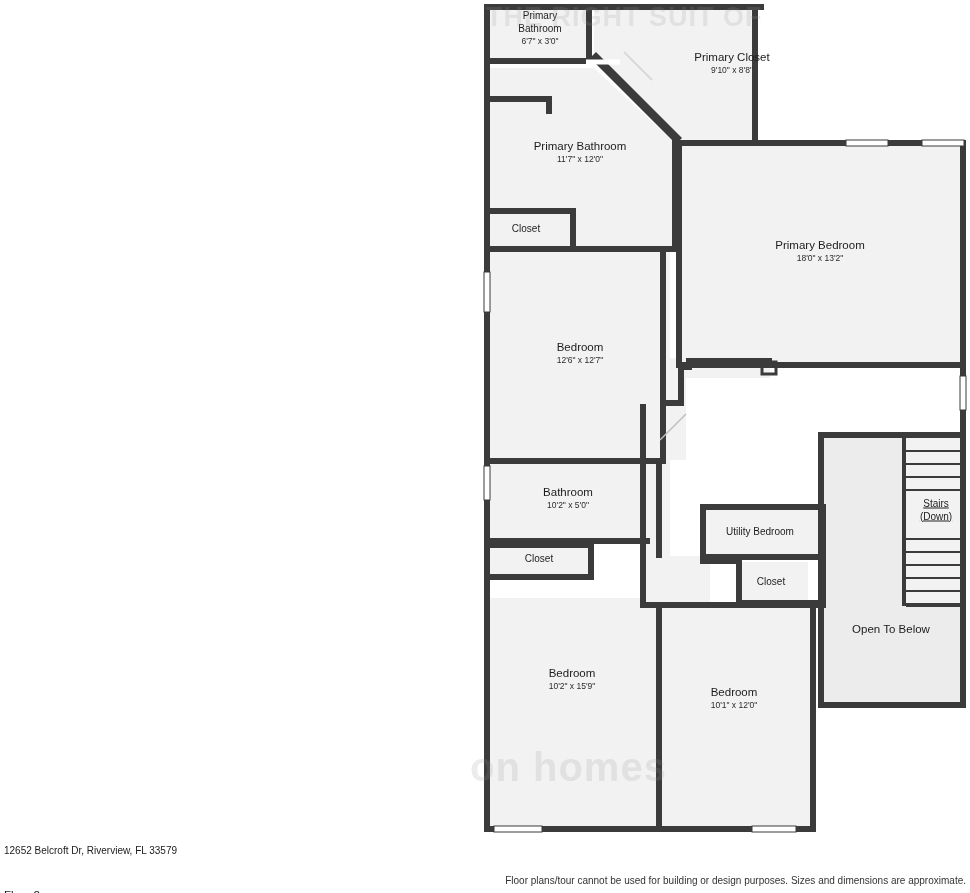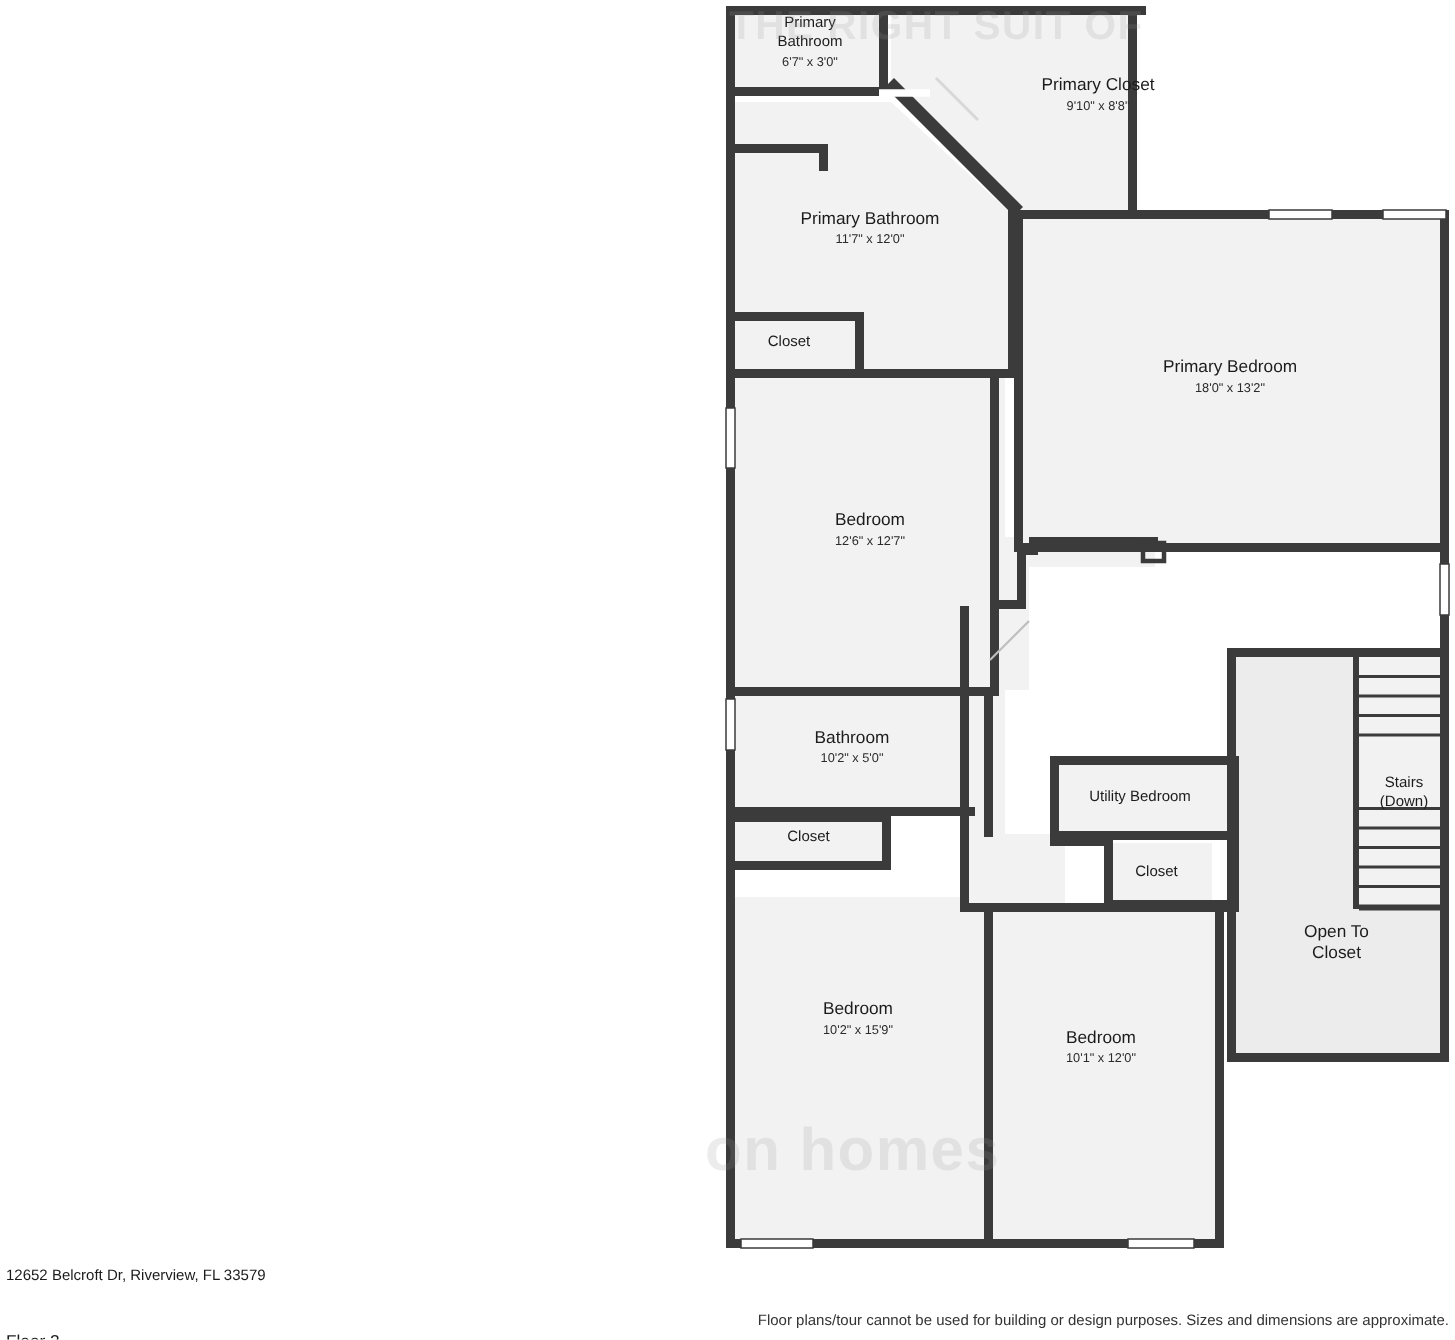--- a/index.html
+++ b/index.html
@@ -259,39 +259,39 @@
   <div class="rlabel" style="left:580px;top:353px;">
     <span class="nm">Bedroom</span>
     <span class="dm">12'6" x 12'7"</span>
   </div>
 
   <div class="rlabel" style="left:568px;top:498px;">
     <span class="nm">Bathroom</span>
     <span class="dm">10'2" x 5'0"</span>
   </div>
 
-  <div class="rlabel small" style="left:936px;top:529px;">
+  <div class="rlabel small" style="left:936px;top:510px;text-decoration:underline;">
     <span class="nm">Stairs</span>
     <span class="nm">(Down)</span>
   </div>
 
   <div class="rlabel small" style="left:760px;top:532px;">
     <span class="nm">Utility Bedroom</span>
   </div>
 
   <div class="rlabel small" style="left:539px;top:559px;">
     <span class="nm">Closet</span>
   </div>
 
   <div class="rlabel small" style="left:771px;top:582px;">
     <span class="nm">Closet</span>
   </div>
 
   <div class="rlabel" style="left:891px;top:629px;">
-    <span class="nm">Open To Closet</span>
+    <span class="nm">Open To Below</span>
   </div>
 
   <div class="rlabel" style="left:572px;top:679px;">
     <span class="nm">Bedroom</span>
     <span class="dm">10'2" x 15'9"</span>
   </div>
 
   <div class="rlabel" style="left:734px;top:698px;">
     <span class="nm">Bedroom</span>
     <span class="dm">10'1" x 12'0"</span>

